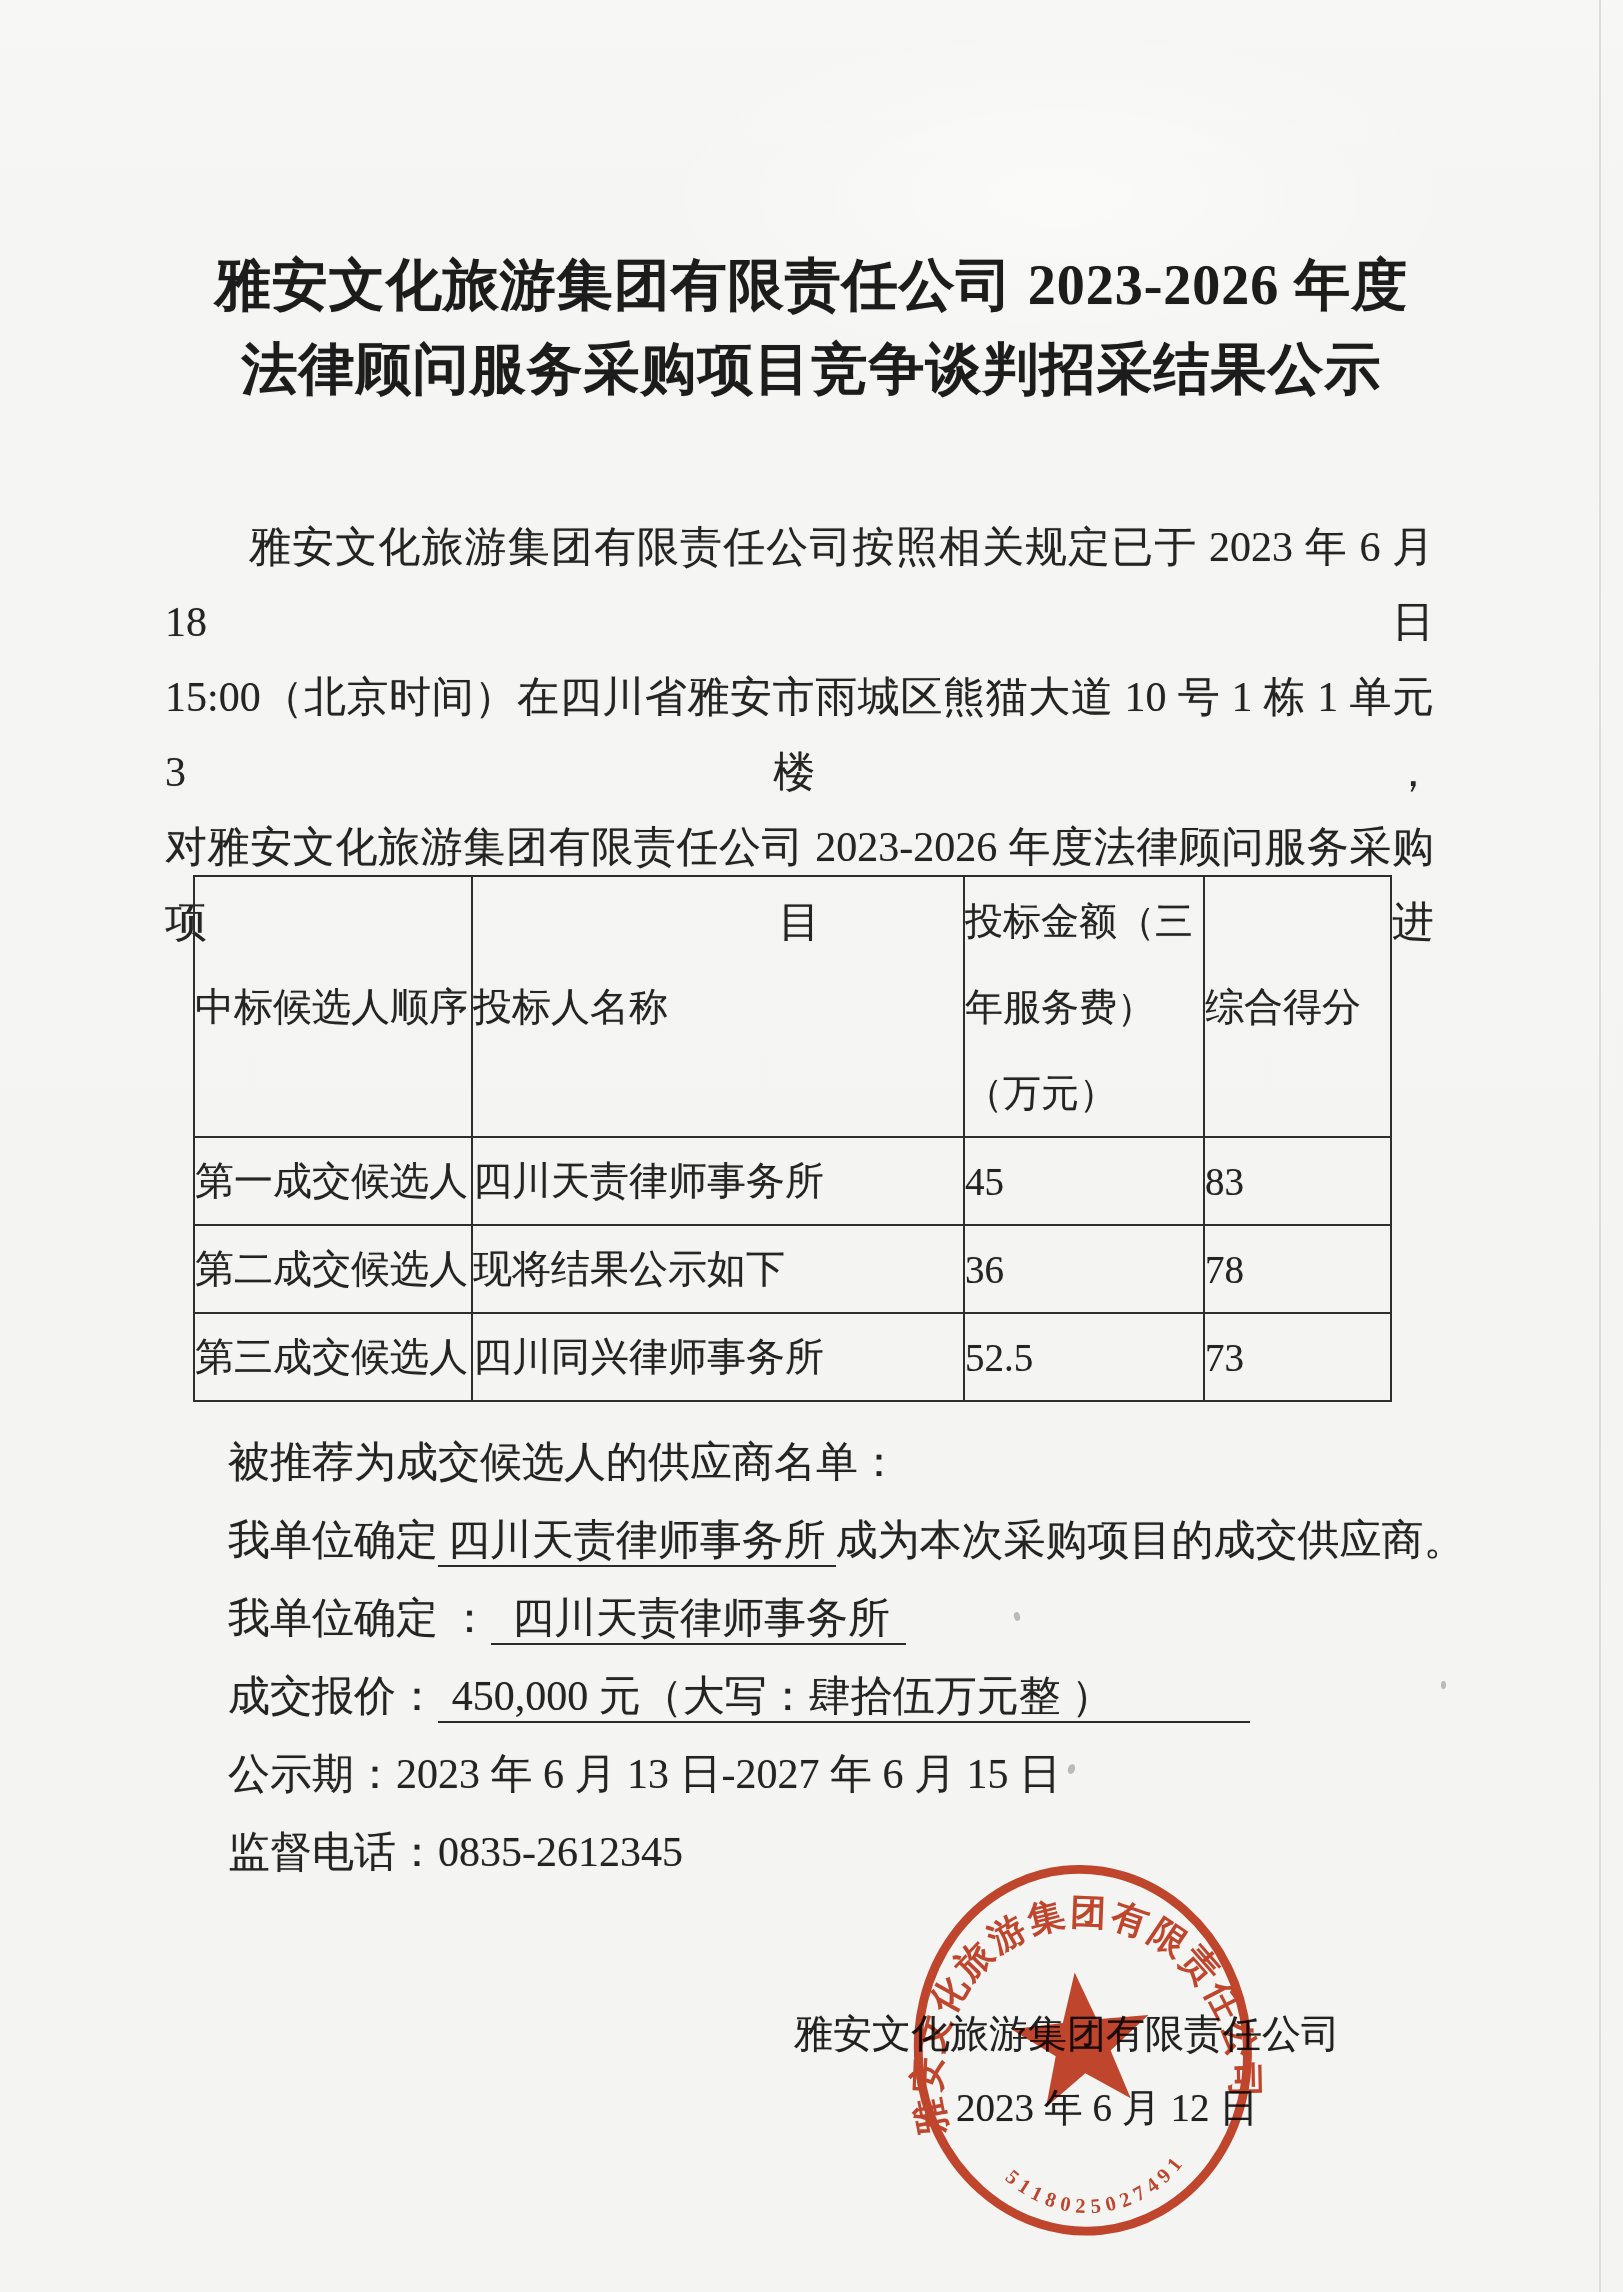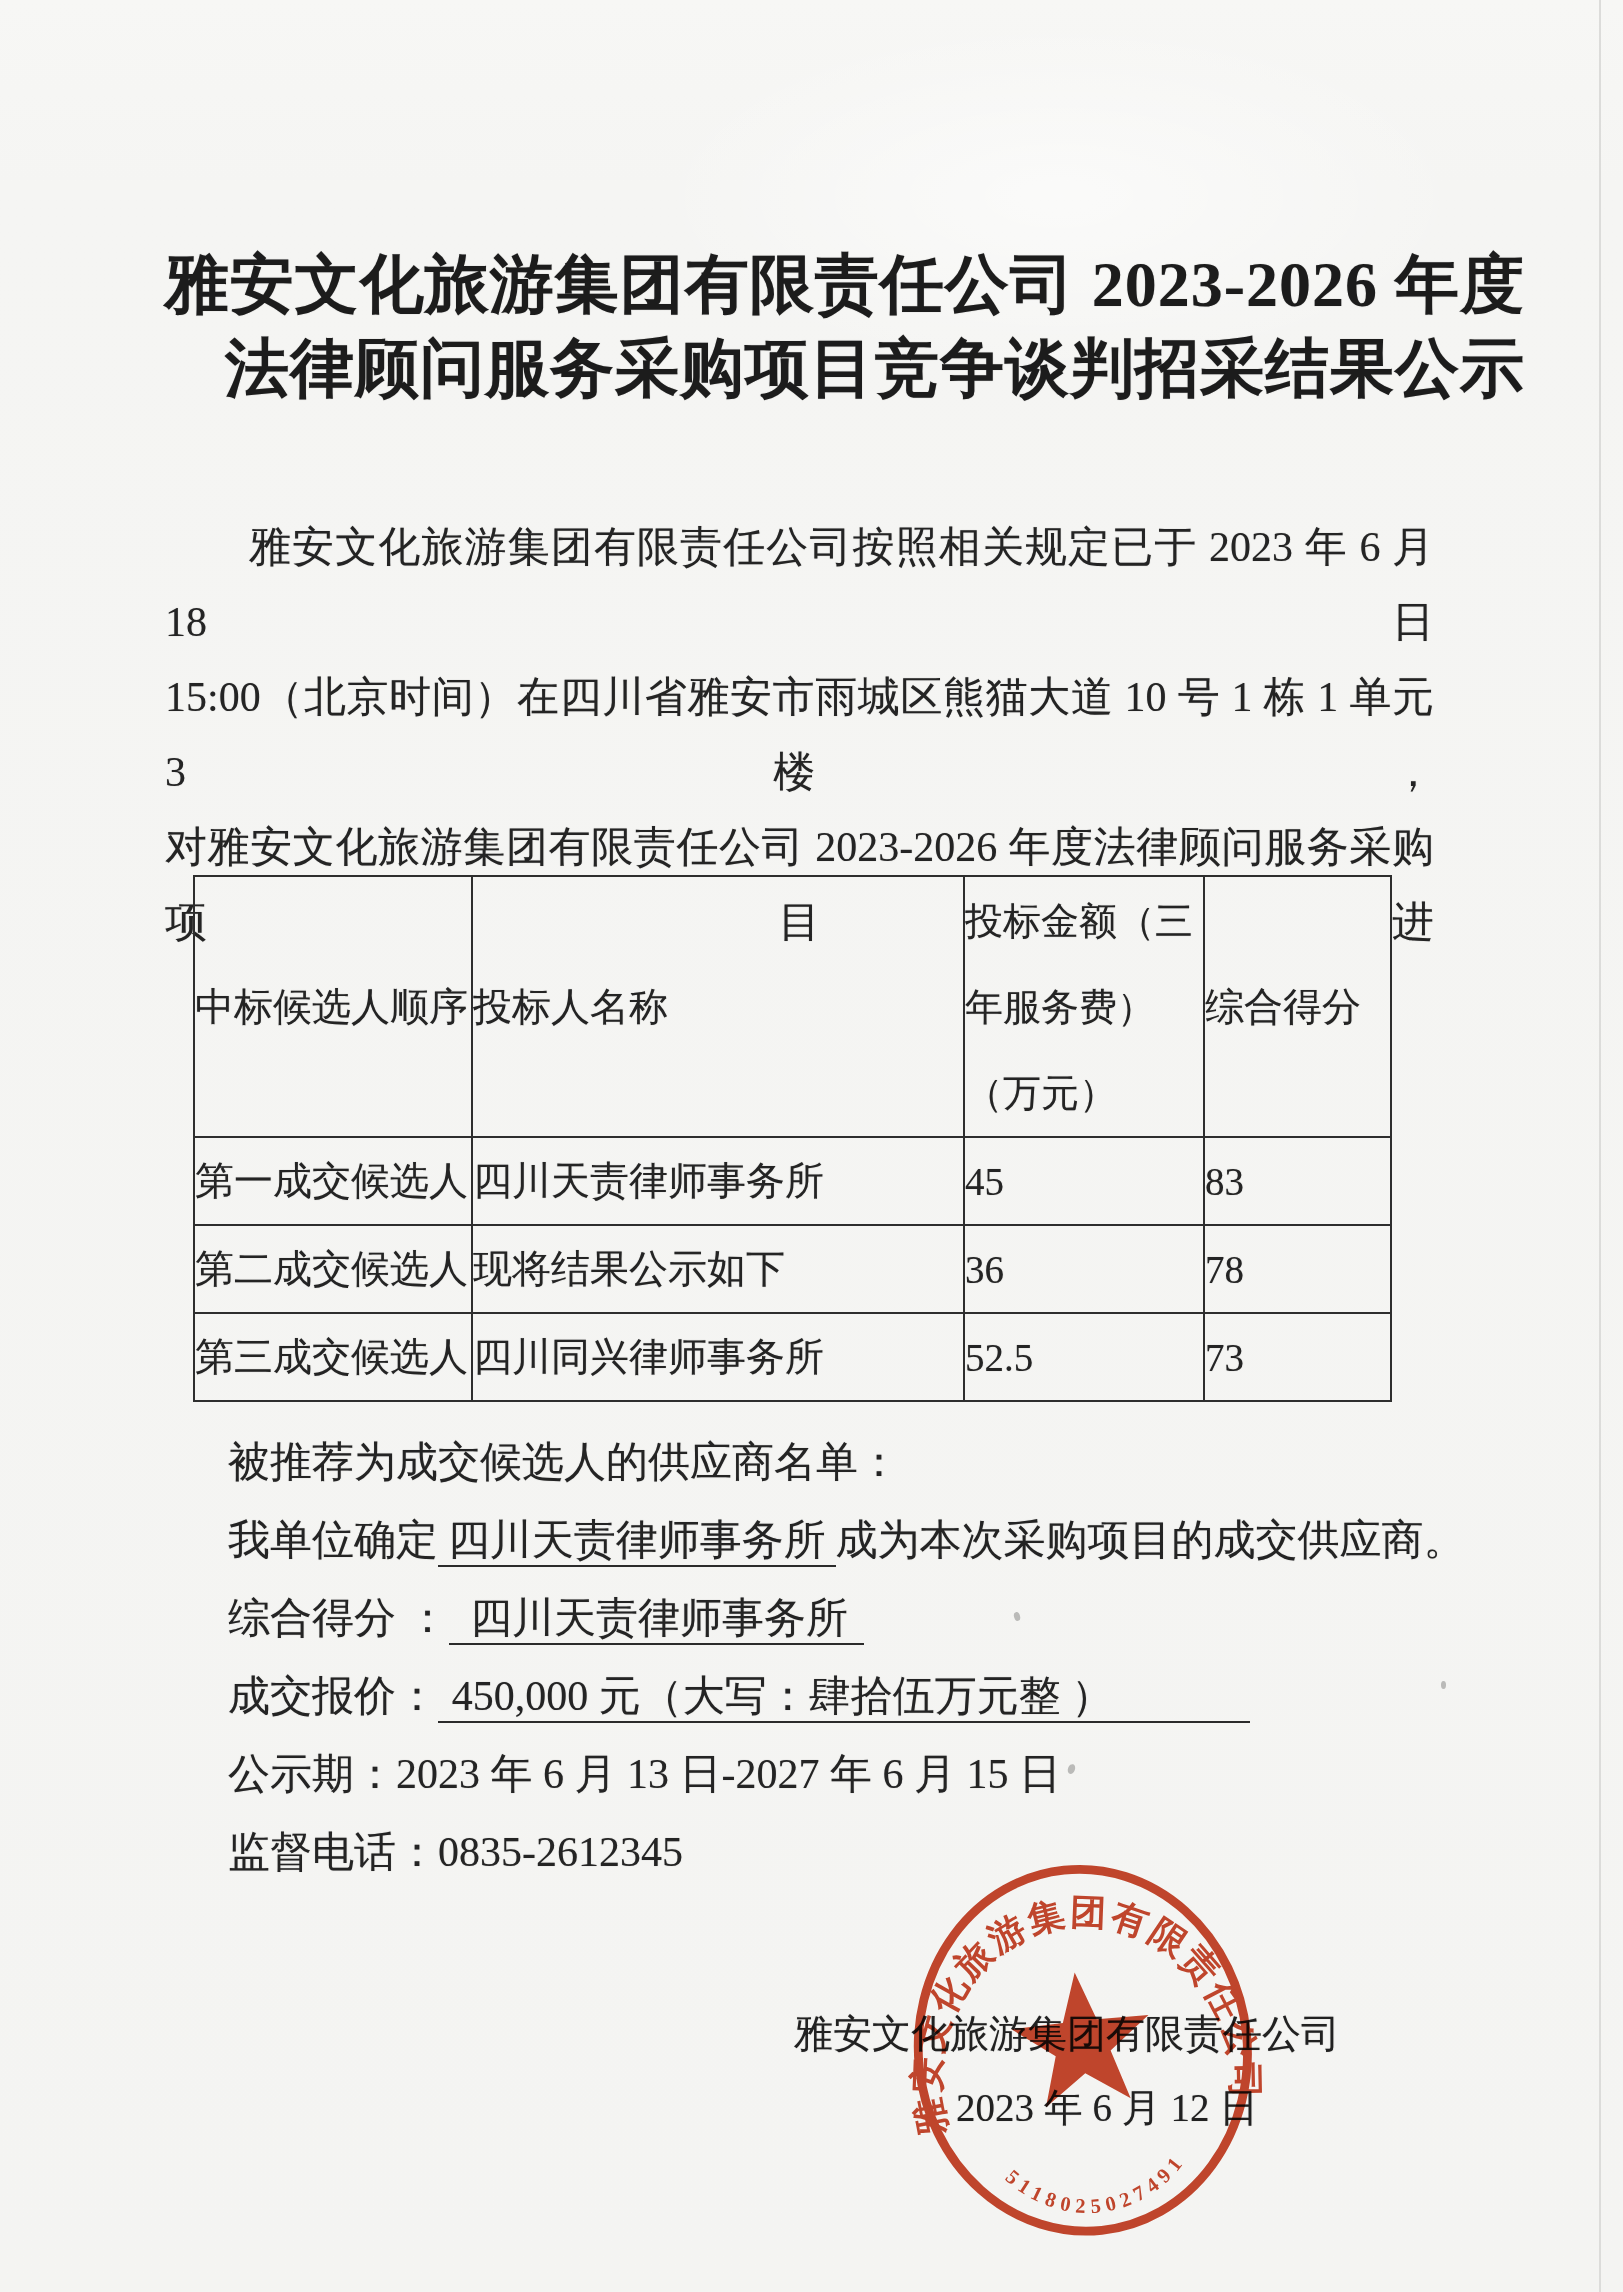--- a/index.html
+++ b/index.html
@@ -12,21 +12,21 @@
       radial-gradient(ellipse 588px 255px at 1059px 196px, rgba(255,255,255,.55), rgba(255,255,255,0) 70%),
       linear-gradient(180deg,#f7f7f5 0%, #f5f5f3 8%, #f4f4f2 100%);
     overflow:hidden;
     font-family:"Liberation Serif","DejaVu Serif",serif;
     color:#212121;
   }
   .ink{ text-shadow:0 0 1px rgba(30,30,30,.35); }
 
   
   .title{ position:absolute; left:98px; top:243px; width:1427px; text-align:center; }
-  .title-line{ font-size:64px; font-weight:bold; line-height:84px; letter-spacing:1px; color:#1c1c1c;text-align:right; }
+  .title-line{ font-size:56px; font-weight:bold; line-height:84px; letter-spacing:1px; color:#1c1c1c; }
 
   
   .paragraph{ position:absolute; left:165px; top:510px; width:1269px; }
   .para-line{ font-size:42px; line-height:75px; color:#242424; }
   .para-line.justify{ text-align:justify; text-align-last:justify; }
   .para-line.indent{ text-indent:84px; }
 
   
   table.result-table{
     position:absolute; left:193px; top:875px;
@@ -121,21 +121,21 @@
   </table>
 
   <div class="details">
     <div class="detail-line ink">
       <span>被推荐为成交候选人的供应商名单：</span>
     </div>
     <div class="detail-line ink">
       <span>我单位确定</span><span class="blank">四川天责律师事务所</span><span>成为本次采购项目的成交供应商。</span>
     </div>
     <div class="detail-line ink">
-      <span>综合得分 ：</span><span class="blank winner">四川天责律师事务所</span>
+      <span>我单位确定 ：</span><span class="blank winner">四川天责律师事务所</span>
     </div>
     <div class="detail-line ink">
       <span>成交报价：</span><span class="blank price">450,000 元（大写：肆拾伍万元整 ）</span>
     </div>
     <div class="detail-line ink">
       <span>公示期：2023 年 6 月 13 日-2027 年 6 月 15 日</span>
     </div>
     <div class="detail-line ink">
       <span>监督电话：0835-2612345</span>
     </div>

